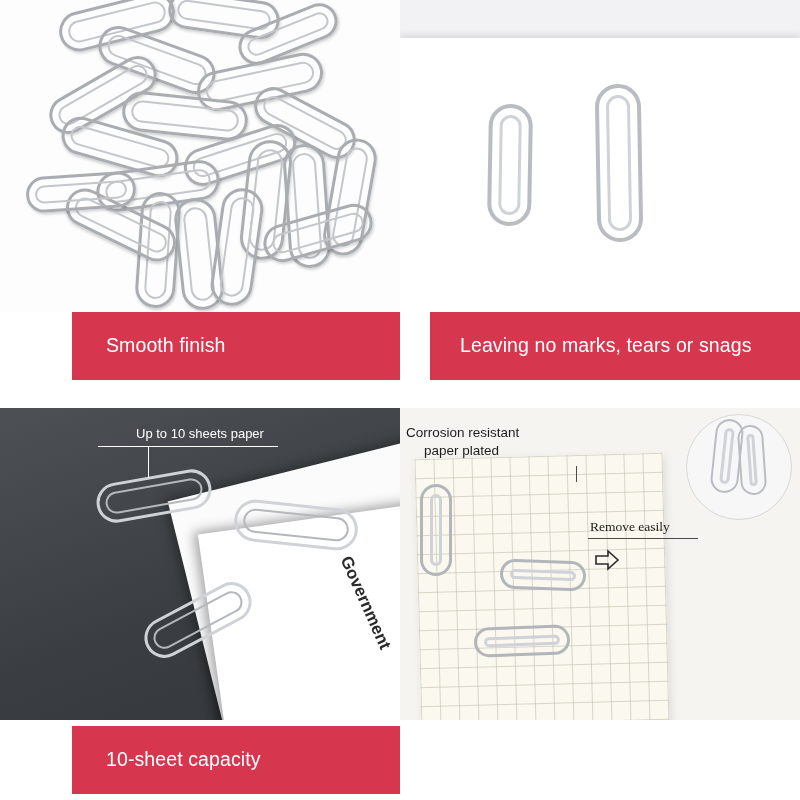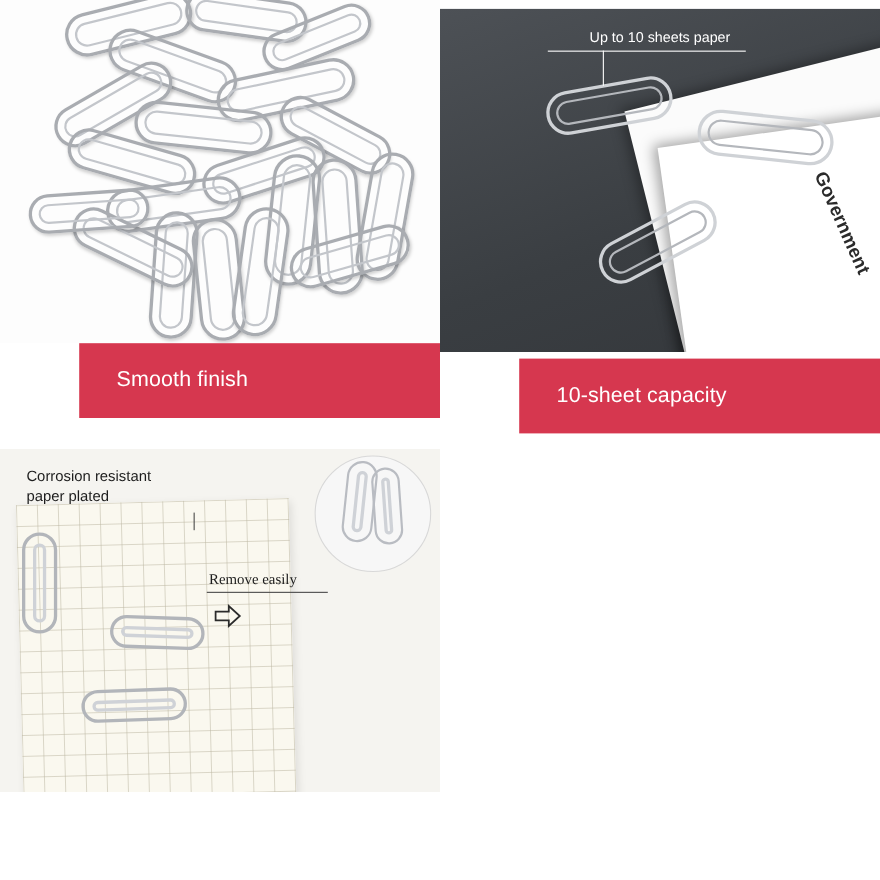--- a/index.html
+++ b/index.html
@@ -188,20 +188,32 @@
       <div class="clip sh" style="left:216px; top:188px; width:42px;  height:118px; transform:rotate(8deg);"></div>
       <div class="clip sh" style="left:62px;  top:206px; width:118px; height:38px; transform:rotate(26deg);"></div>
       <div class="clip sh" style="left:26px;  top:174px; width:110px; height:36px; transform:rotate(-4deg);"></div>
       <div class="clip sh" style="left:262px; top:214px; width:112px; height:38px; transform:rotate(-16deg);"></div>
     </div>
     <div class="caption-bar">
       <span class="caption-text">Smooth finish</span>
     </div>
   </div>
 
+  <div class="quad q2">
+    <div class="photo">
+      <div class="paper2">
+        <div class="page"></div>
+      </div>
+      <div class="bigclip" style="left:88px;  top:104px; width:44px; height:122px; transform:rotate(1deg);"></div>
+      <div class="bigclip" style="left:196px; top:84px;  width:46px; height:158px; transform:rotate(-1deg);"></div>
+    </div>
+    <div class="caption-bar wide">
+      <span class="caption-text">Leaving no marks, tears or snags</span>
+    </div>
+  </div>
 
   <div class="quad q3">
     <div class="photo">
       <div class="desk">
         <div class="grad"></div>
       </div>
 
       <div class="doc3 a"></div>
       <div class="doc3 b">
         <span class="gov-text" style="left:152px; top:40px;">Government</span>
@@ -227,21 +239,21 @@
 
       <div class="bigclip" style="left:20px;  top:76px;  width:32px; height:92px; border-width:3px; border-color:#b2b5ba;"></div>
       <div class="bigclip" style="left:100px; top:152px; width:86px; height:30px; border-width:3px; border-color:#b2b5ba; transform:rotate(2deg);"></div>
       <div class="bigclip" style="left:74px;  top:218px; width:96px; height:30px; border-width:3px; border-color:#b2b5ba; transform:rotate(-2deg);"></div>
 
       <div class="circle-inset">
         <div class="bigclip" style="left:26px; top:4px; width:28px; height:74px; border-width:2.5px; border-color:#b9bcc2; transform:rotate(6deg);"></div>
         <div class="bigclip" style="left:52px; top:10px; width:26px; height:70px; border-width:2.5px; border-color:#b9bcc2; transform:rotate(-4deg);"></div>
       </div>
 
-      <span class="dark-text" style="left:24px; top:16px;text-align:right;">Corrosion resistant</span>
+      <span class="dark-text" style="left:6px; top:16px;text-align:right;">Corrosion resistant</span>
       <span class="dark-text" style="left:24px; top:34px;">paper plated</span>
 
       <div class="callout-line" style="left:176px; top:58px; width:1px; height:16px; background:#4a4a4a;"></div>
 
       <span class="dark-text" style="left:190px; top:110px;font-family:Liberation Serif, serif;">Remove easily</span>
       <div class="callout-line" style="left:188px; top:130px; width:110px; background:#4a4a4a;"></div>
       <svg style="position:absolute; left:194px; top:140px;" width="26" height="24" viewBox="0 0 26 24">
         <path d="M2 8 L14 8 L14 3 L24 12 L14 21 L14 16 L2 16 Z" fill="none" stroke="#2b2b2b" stroke-width="1.6"></path>
       </svg>
     </div>

